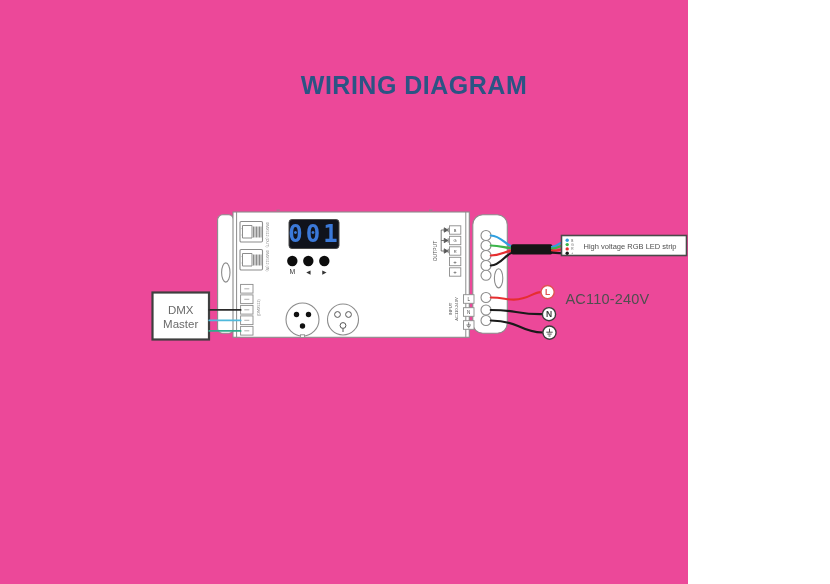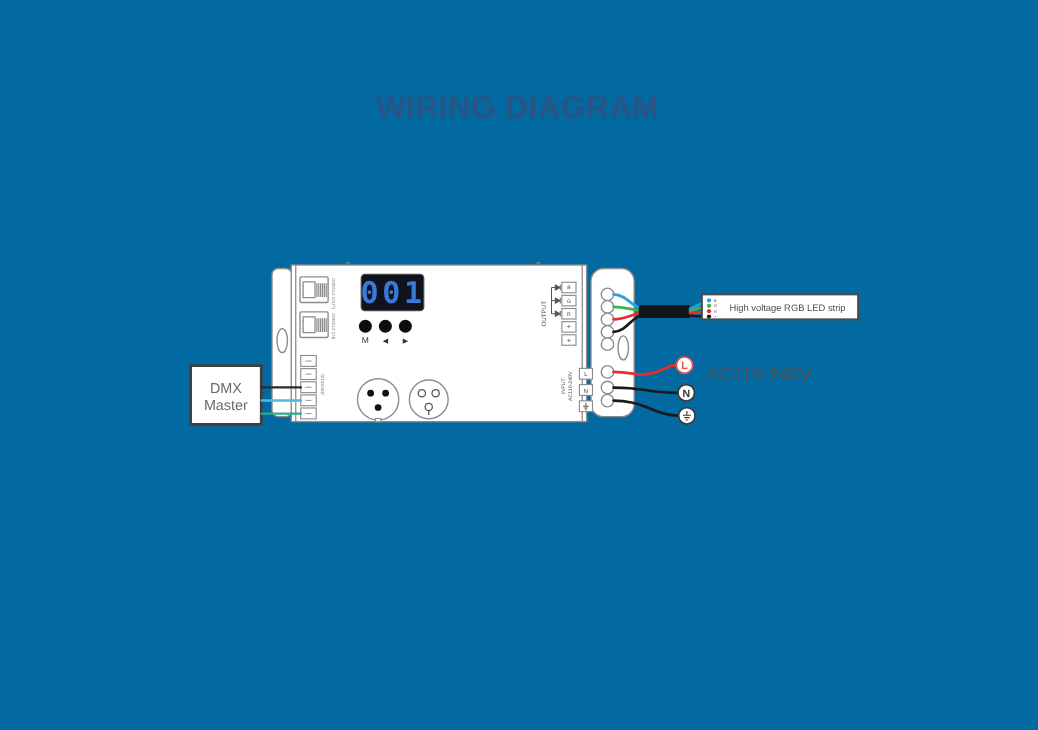--- a/index.html
+++ b/index.html
@@ -1,16 +1,16 @@
 <!DOCTYPE html>
 <html><head>
 <meta charset="utf-8">
 <style>
   html,body{margin:0;padding:0;background:#ffffff;}
-  .stage{position:relative;width:830px;height:584px;background:#0369a1;overflow:hidden;
+  .stage{position:relative;width:688px;height:584px;background:#ec4899;overflow:hidden;
          font-family:"Liberation Sans",sans-serif;}
   svg{position:absolute;inset:0;}
   svg text{font-family:"Liberation Sans",sans-serif;}
   .seg{font-family:"DejaVu Sans Mono",monospace;font-weight:bold;letter-spacing:3px;}
   .outline{fill:#ffffff;stroke:#8c8c8c;stroke-width:1.1;}
   .thin{stroke:#8c8c8c;stroke-width:1;fill:none;}
   .wire{fill:none;stroke-width:2.2;stroke-linecap:round;}
   .wire-thin{fill:none;stroke-width:1.9;stroke-linecap:round;}
   .tinytxt{fill:#808080;}
   .terms{fill:#ffffff;stroke:#8c8c8c;stroke-width:0.9;}

